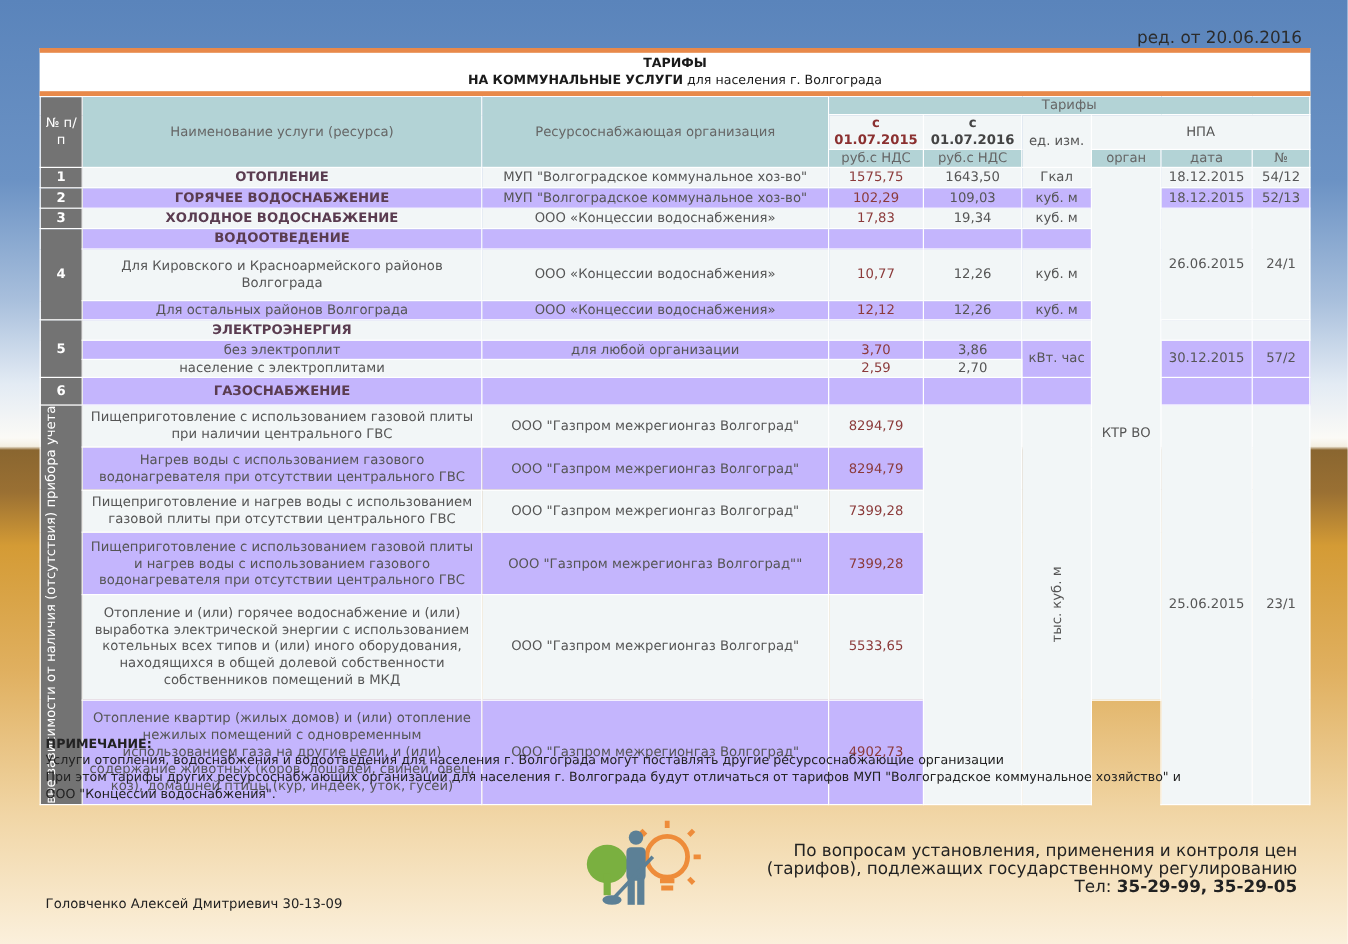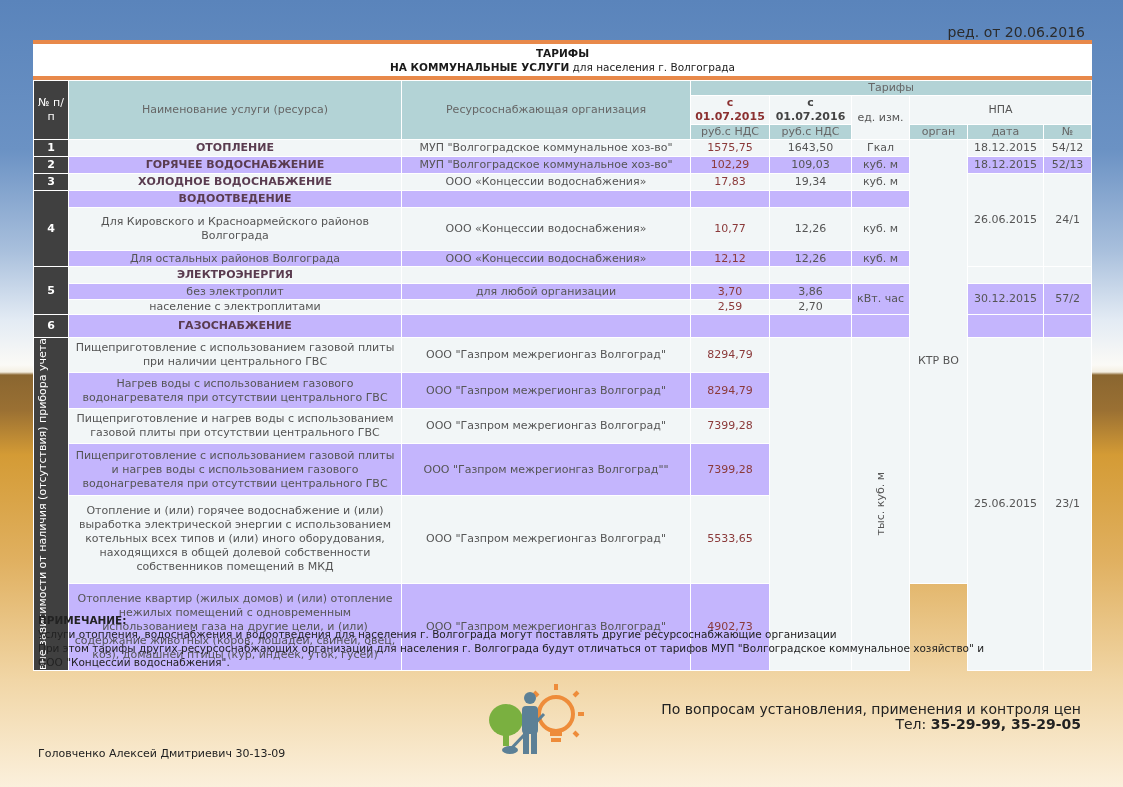--- a/index.html
+++ b/index.html
@@ -13,21 +13,21 @@
   .edition{position:absolute;right:38px;top:24px;font-size:14px;color:#2b2b2b;}
   .title-box{position:absolute;left:33px;top:40px;width:1059px;height:32px;background:#fff;
     border-top:4px solid #e8894a;border-bottom:4px solid #e8894a;text-align:center;}
   .title-box .t1{font-size:10.5px;font-weight:bold;color:#1a1a1a;margin-top:3px;}
   .title-box .t2{font-size:10.5px;font-weight:bold;color:#1a1a1a;margin-top:2px;}
   .title-box .t2 span{font-weight:normal;}
   table.tariffs{position:absolute;left:33px;top:80px;width:1058px;border-collapse:collapse;table-layout:fixed;
     font-size:11px;color:#555;}
   table.tariffs td{border:1px solid #ffffff;text-align:center;vertical-align:middle;padding:0 2px;line-height:14px;}
   .hd{background:#b3d3d6;color:#666;}
-  .num{background:#404040;color:#fff;font-weight:bold;}
+  .num{background:#737373;color:#fff;font-weight:bold;}
   .lt{background:#f2f6f7;}
   .dk{background:#c4b5fd;margin-left:35px;}
   .bold{font-weight:bold;color:#5a3c50;}
   .red{color:#8b3a3a;}
   .redh{color:#8b3030;font-weight:bold;}
   .vert{writing-mode:vertical-rl;transform:rotate(180deg);white-space:nowrap;}
   .note{position:absolute;left:38px;top:613px;font-size:10.5px;color:#222;line-height:14px;width:1060px;}
   .contact{position:absolute;right:42px;top:702px;text-align:right;font-size:14px;color:#222;line-height:15px;}
   .contact b{font-weight:bold;}
   .author{position:absolute;left:38px;top:747px;font-size:11px;color:#222;}
@@ -233,16 +233,17 @@
     <rect x="44" y="30" width="16" height="28" rx="4"></rect>
     <rect x="45" y="56" width="6" height="22"></rect>
     <rect x="53" y="56" width="6" height="22"></rect>
     <line x1="30" y1="76" x2="66" y2="38" stroke="#5c8096" stroke-width="3"></line>
     <ellipse cx="32" cy="74" rx="8" ry="4"></ellipse>
   </g>
 </svg>
 
 <div class="contact">
   <div>По вопросам установления, применения и контроля цен</div>
+  <div>(тарифов), подлежащих государственному регулированию</div>
   <div><span>Тел: </span><b>35-29-99, 35-29-05</b></div>
 </div>
 
 <div class="author">Головченко Алексей Дмитриевич 30-13-09</div>
 
 </body></html>

